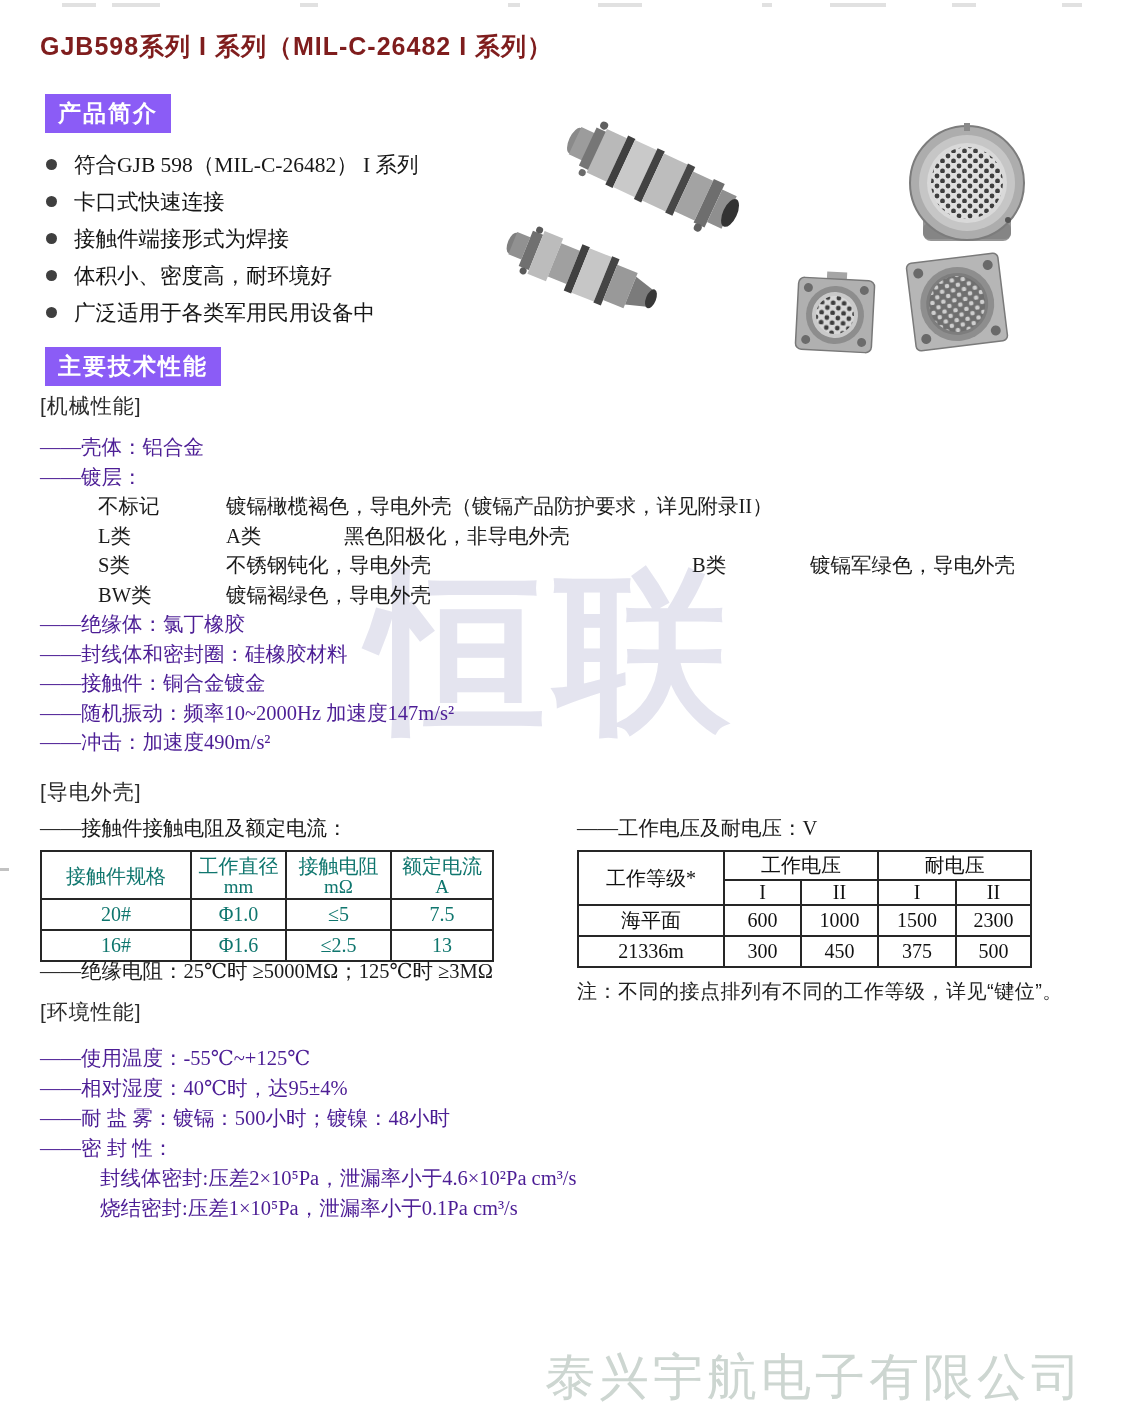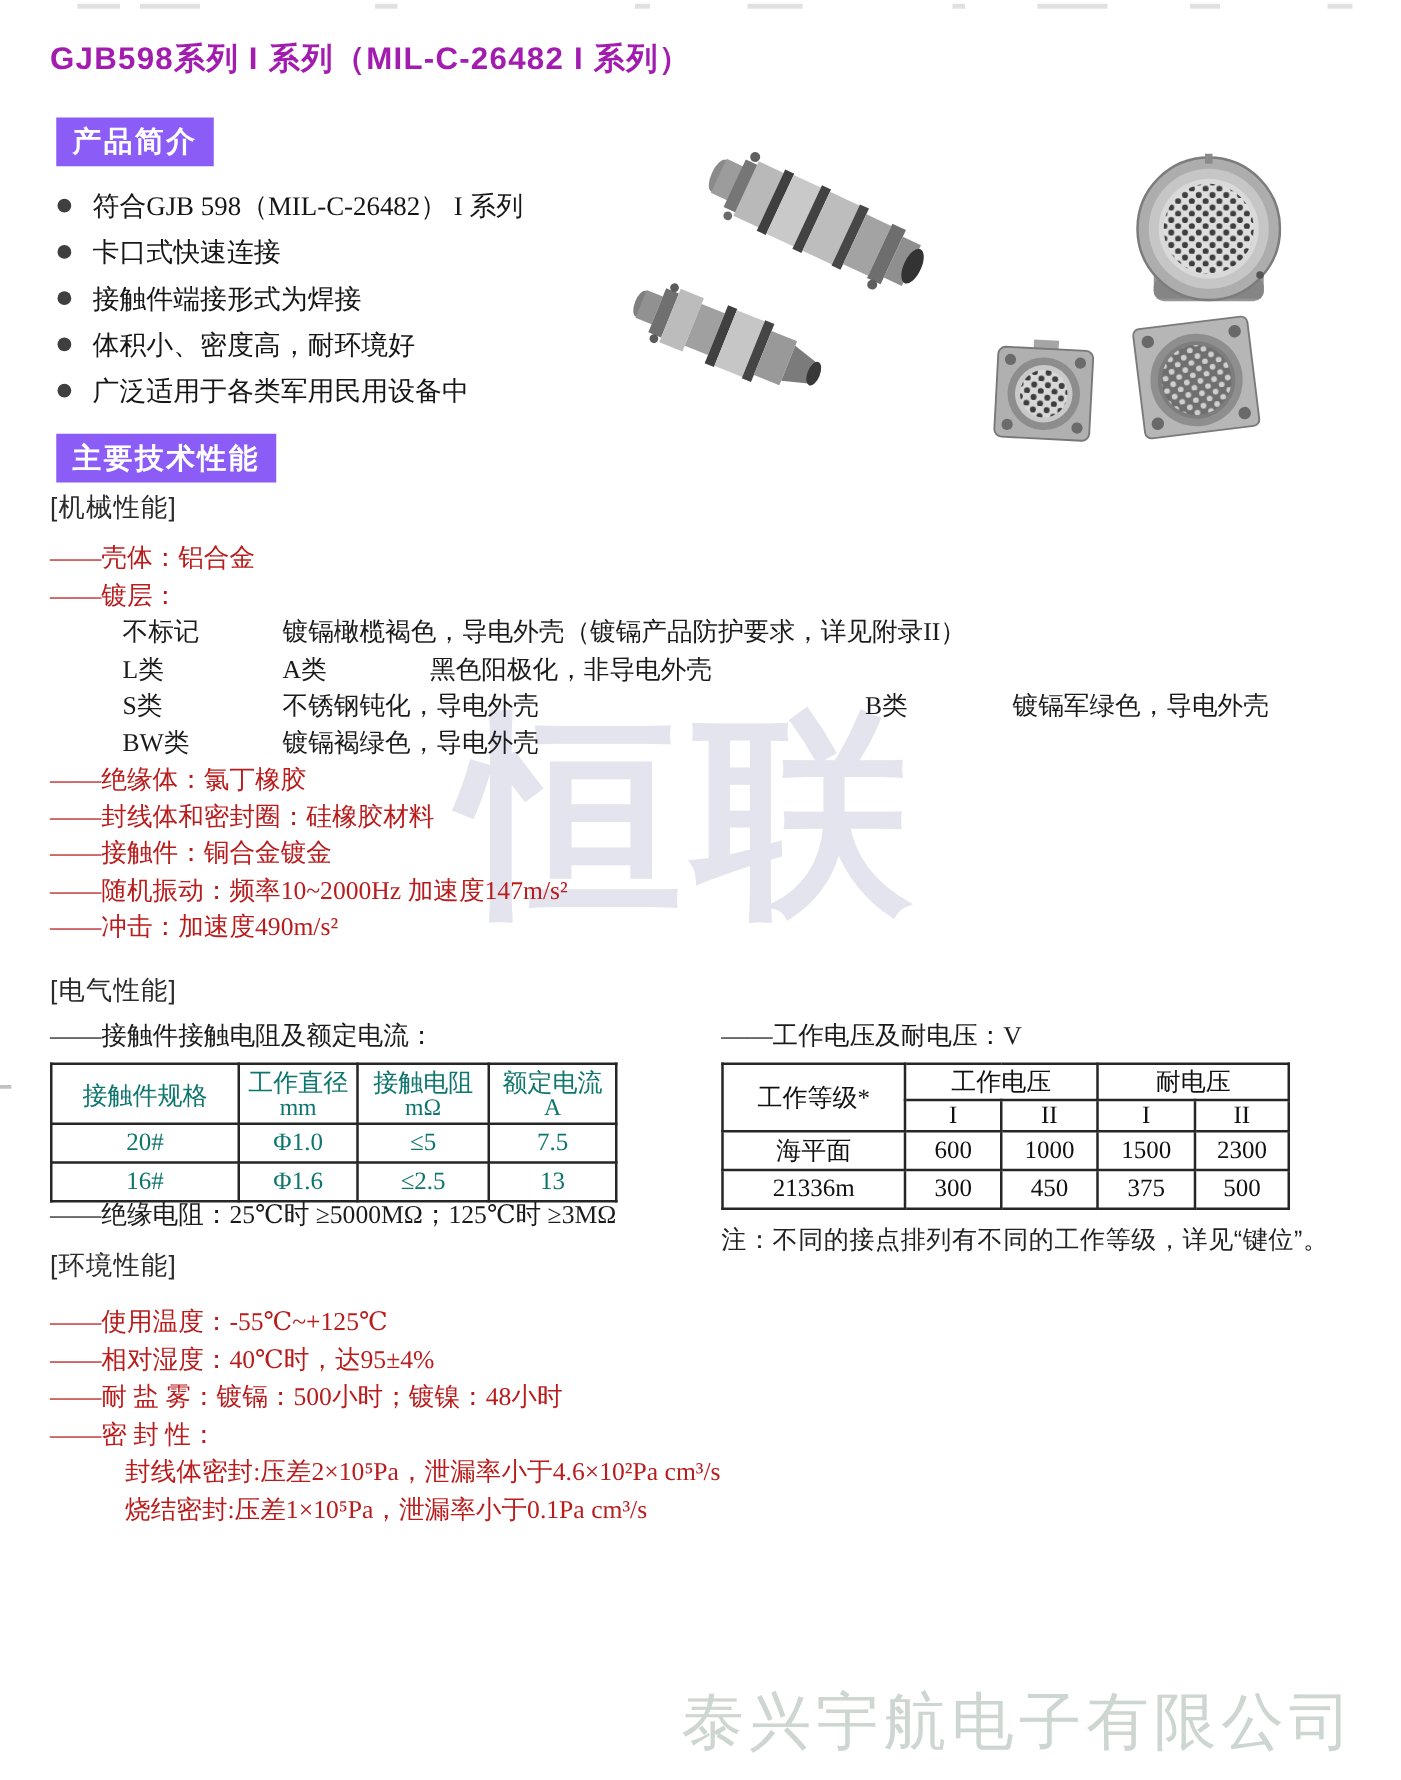--- a/index.html
+++ b/index.html
@@ -16,42 +16,42 @@
   .wm-footer{
     position:absolute;left:545px;top:1350px;font-size:50px;line-height:1.1;
     color:#cdd6d1;letter-spacing:4px;white-space:nowrap;
     font-family:"Liberation Serif","DejaVu Serif",serif;
   }
   
   .ta{position:absolute;top:3px;height:4px;background:#dadada;opacity:.8;}
   .la{position:absolute;left:0;top:868px;width:9px;height:3px;background:#c2c2c2;}
   
   .title{
-    position:absolute;left:40px;top:30px;font-size:25px;font-weight:bold;color:#a21caf;
+    position:absolute;left:40px;top:30px;font-size:25px;font-weight:bold;color:#7f1d1d;
     font-family:"Liberation Sans","DejaVu Sans",sans-serif;letter-spacing:1px;white-space:nowrap;
   }
   
   .sec-box{
     position:absolute;background:#8b5cf6;color:#ffffff;font-weight:bold;
     font-family:"Liberation Sans","DejaVu Sans",sans-serif;
     font-size:23px;line-height:39px;padding:0 13px;letter-spacing:2px;white-space:nowrap;
   }
   .box-intro{left:45px;top:94px;}
   .box-tech{left:45px;top:347px;}
   
   .bullets{position:absolute;left:46px;top:146px;list-style:none;margin:0;padding:0;}
   .bullets li{display:flex;align-items:center;height:37px;font-size:21.5px;color:#161616;white-space:nowrap;}
   .dot{width:11px;height:11px;border-radius:50%;background:#3f3f3f;margin-right:17px;flex:0 0 11px;}
   
   .photos{position:absolute;left:480px;top:110px;}
   
   .sec-label{font-family:"Liberation Sans","DejaVu Sans",sans-serif;font-size:21px;color:#2b2b2b;letter-spacing:1px;}
   .mech{position:absolute;left:40px;top:392px;width:740px;}
   .mech .sec-label{margin-bottom:13px;}
-  .mline{font-size:20.5px;line-height:29.5px;color:#b91c1c;white-space:nowrap;}
+  .mline{font-size:20.5px;line-height:29.5px;color:#4c1d95;white-space:nowrap;}
   .crow{display:flex;font-size:20.5px;line-height:29.5px;padding-left:58px;white-space:nowrap;gap:46px;}
   .ckey{flex:0 0 82px;}
   .cdesc{flex:0 0 420px;white-space:nowrap;}
   .ckey2{flex:0 0 72px;}
   .cdesc2{flex:1;white-space:nowrap;}
   .elec-label{position:absolute;left:40px;top:778px;}
   
   .lcol{position:absolute;left:40px;top:814px;width:462px;}
   .tcap{font-size:20.5px;margin-bottom:8px;white-space:nowrap;}
   table.ctable{border-collapse:collapse;width:452px;table-layout:fixed;text-align:center;font-size:20px;color:#0f766e;}
@@ -233,21 +233,21 @@
       <span class="ckey2"></span>
       <span class="cdesc2"></span>
     </div>
     <div class="mline">——绝缘体：氯丁橡胶</div>
     <div class="mline">——封线体和密封圈：硅橡胶材料</div>
     <div class="mline">——接触件：铜合金镀金</div>
     <div class="mline">——随机振动：频率10~2000Hz  加速度147m/s²</div>
     <div class="mline">——冲击：加速度490m/s²</div>
   </div>
 
-  <div class="sec-label elec-label">[电气性能]</div>
+  <div class="sec-label elec-label">[导电外壳]</div>
 
   <div class="lcol">
     <div class="tcap">——接触件接触电阻及额定电流：</div>
     <table class="ctable">
       <colgroup>
           <col style="width:150px">
           <col style="width:95px">
           <col style="width:105px">
           <col style="width:102px">
         </colgroup>

